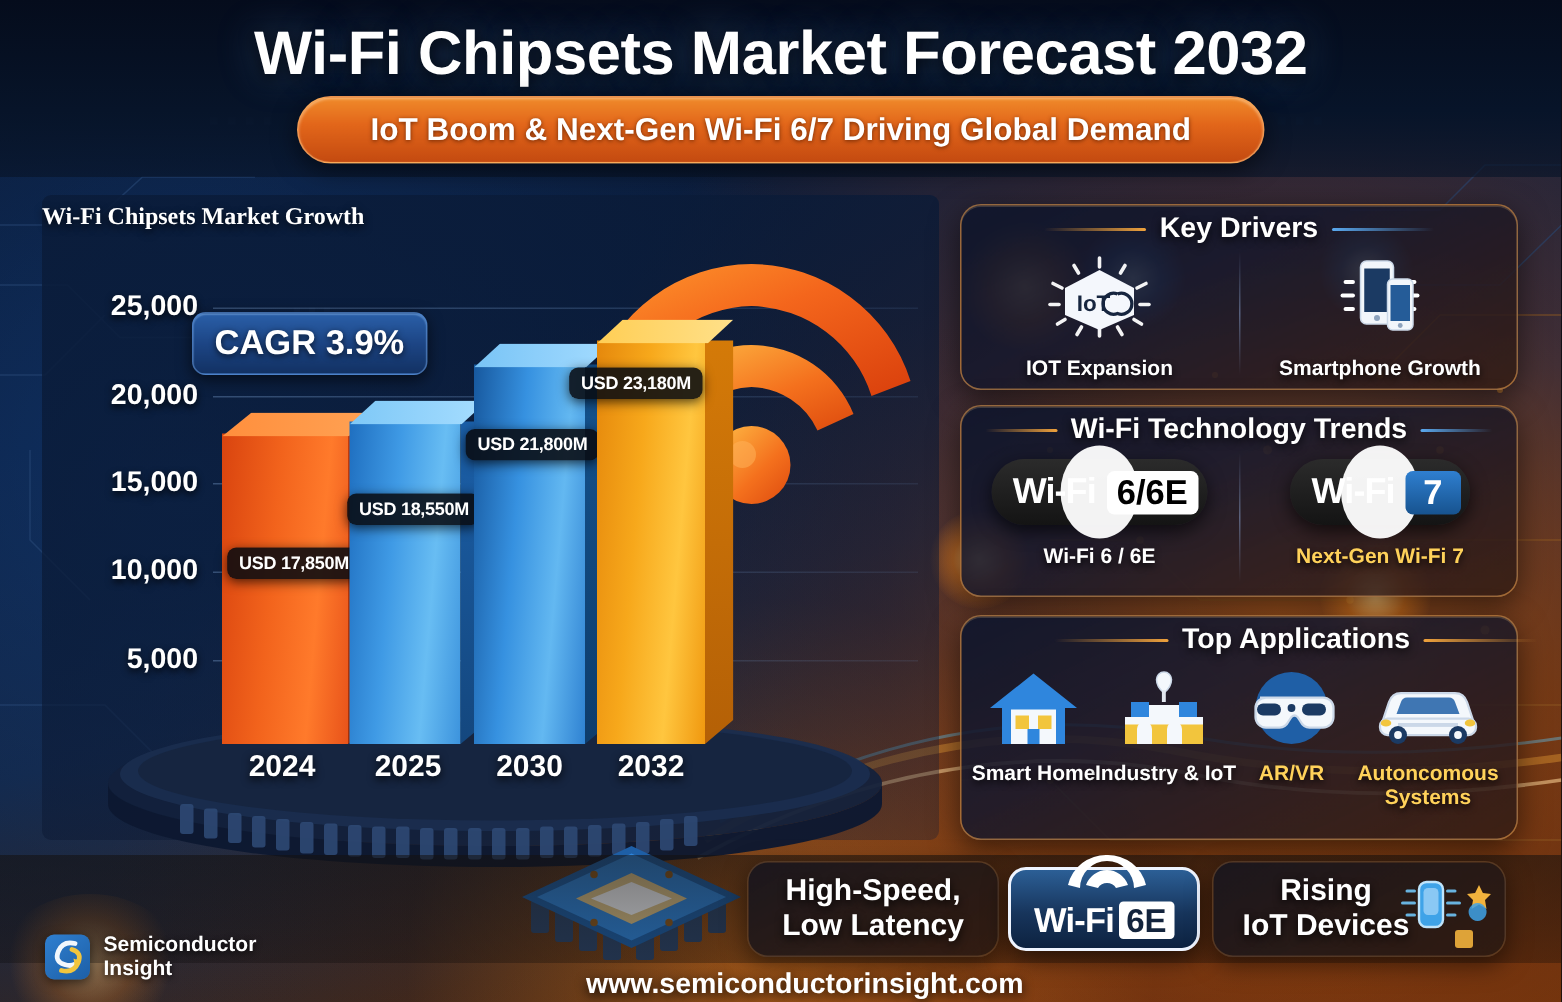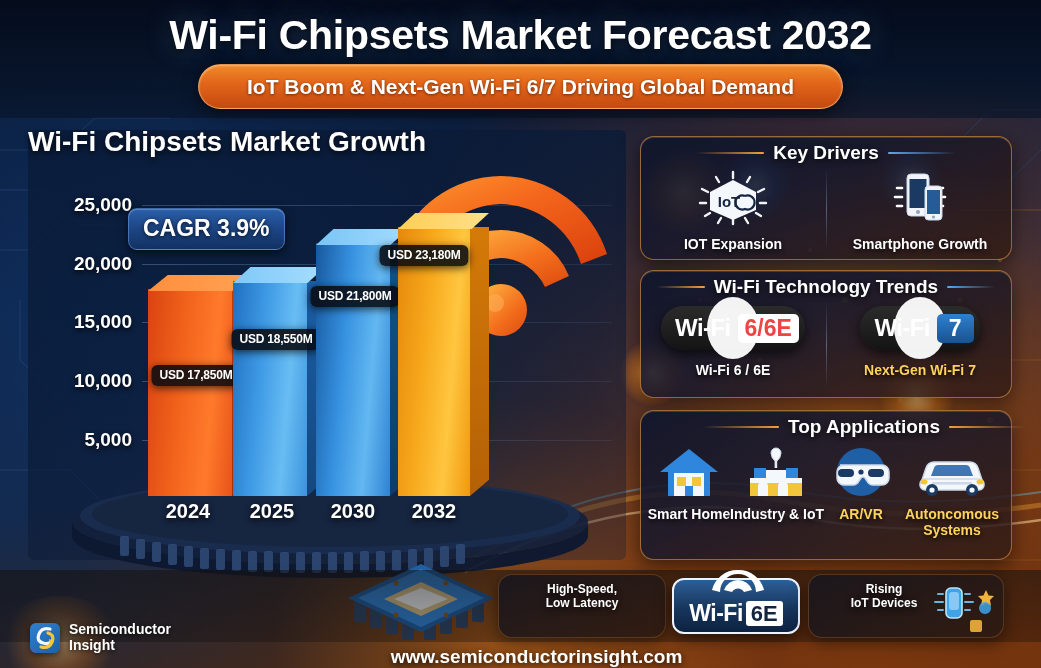--- a/index.html
+++ b/index.html
@@ -34,22 +34,22 @@
       border:1px solid rgba(255,190,120,.6);
       box-shadow:0 4px 16px rgba(0,0,0,.55), inset 0 1px 2px rgba(255,220,180,.55);
       display:flex; align-items:center; justify-content:center; }
   .subtitle-pill span { font-size:21px; font-weight:bold; color:#fff;
       text-shadow:0 1px 3px rgba(90,30,0,.85); white-space:nowrap; }
 
   
   .chart-panel { position:absolute; left:28px; top:130px; width:598px; height:430px;
       background:linear-gradient(160deg, rgba(10,28,58,.92) 0%, rgba(10,26,54,.72) 45%, rgba(26,30,52,.35) 100%);
       border-radius:6px; overflow:hidden; }
-  .chart-title { position:absolute; left:28px; top:126px; font-size:28px; font-weight:bold; color:#fff;
-      text-shadow:0 2px 6px rgba(0,0,0,.8); }
+  .chart-title { position:absolute; left:28px; top:136px; font-size:16px; font-weight:bold; color:#fff;
+      text-shadow:0 2px 6px rgba(0,0,0,.8);font-family:Liberation Serif, serif; }
   .gridline { position:absolute; height:1px; background:linear-gradient(90deg, rgba(150,190,240,.30), rgba(120,170,230,.10)); }
   .ytick { position:absolute; right:0; transform:translateY(-50%); font-size:19px; font-weight:bold; color:#fff;
       text-shadow:0 2px 5px rgba(0,0,0,.85); text-align:right; }
   .ytick-wrap { position:absolute; left:36px; width:96px; }
 
   .cagr-badge { position:absolute; left:128px; top:208px; padding:6px 14px 7px; border-radius:9px;
       background:linear-gradient(180deg,#2a5fa8 0%, #1d4686 48%, #123163 100%);
       border:1px solid rgba(120,175,245,.45);
       box-shadow:0 3px 10px rgba(0,0,0,.6), inset 0 1px 1px rgba(170,215,255,.35);
       font-size:23px; font-weight:bold; color:#fff; text-shadow:0 1px 4px rgba(0,0,0,.7); white-space:nowrap; }
@@ -81,32 +81,32 @@
   .cell { position:absolute; text-align:center; }
   .cell-label { font-size:14px; font-weight:bold; color:#fff; text-shadow:0 2px 5px rgba(0,0,0,.85); white-space:nowrap; }
   .cell-label.amber { color:#ffd25a; }
 
   
   .wifi-badge { position:relative; height:44px; border-radius:22px; display:inline-flex; align-items:center;
       padding:0 6px 0 14px; background:linear-gradient(180deg,#2b2b2b 0%, #141414 100%);
       box-shadow:0 4px 12px rgba(0,0,0,.65); }
   .wifi-badge .wf { font-size:24px; font-weight:bold; color:#fff; letter-spacing:-.6px; z-index:2; }
   .wifi-badge .num { margin-left:7px; font-size:23px; font-weight:bold; z-index:2; padding:1px 7px; border-radius:5px; }
-  .wifi-badge .num.dark { background:#fff; color:#ef4444; }
+  .wifi-badge .num.dark { background:#fff; color:#000000; }
   .wifi-badge .num.blue { background:linear-gradient(180deg,#2f7fd0,#17538f); color:#fff; padding:1px 12px; }
   .wifi-badge::before { content:""; position:absolute; left:50%; top:-9px; transform:translateX(-50%);
       width:52px; height:62px; border-radius:50%; background:#fff; z-index:0; opacity:.95; }
 
   
   .bottom-bar { position:absolute; left:0; top:570px; width:1041px; height:72px;
       background:linear-gradient(180deg, rgba(20,16,14,.55) 0%, rgba(10,8,8,.30) 100%); }
   .bb-chip { position:absolute; border-radius:14px;
       background:linear-gradient(150deg, rgba(24,22,30,.92), rgba(44,26,18,.88));
       border:1px solid rgba(255,170,80,.22); box-shadow:0 5px 16px rgba(0,0,0,.5); }
-  .bb-text { position:absolute; text-align:center; font-size:12px; font-weight:bold; line-height:1.15; color:#fff;
+  .bb-text { position:absolute; text-align:center; font-size:20px; font-weight:bold; line-height:1.15; color:#fff;
       text-shadow:0 2px 6px rgba(0,0,0,.85); white-space:nowrap; }
   .wifi6e-badge { position:absolute; left:672px; top:578px; width:128px; height:56px; border-radius:12px;
       background:linear-gradient(180deg,#2c5f96 0%, #17355c 55%, #0d2240 100%);
       border:2px solid #eef4ff; box-shadow:0 5px 16px rgba(0,0,0,.6); }
   .wifi6e-badge .t { position:absolute; left:0; top:20px; width:100%; text-align:center; }
   .wifi6e-badge .t .w { font-size:23px; font-weight:bold; color:#fff; letter-spacing:-.5px; }
   .wifi6e-badge .t .n { font-size:22px; font-weight:bold; color:#13243d; background:#fff; padding:0 5px; border-radius:3px; margin-left:3px; }
 
   .logo { position:absolute; left:30px; top:622px; display:flex; align-items:center; gap:9px; }
   .logo-mark { width:30px; height:30px; border-radius:6px;

